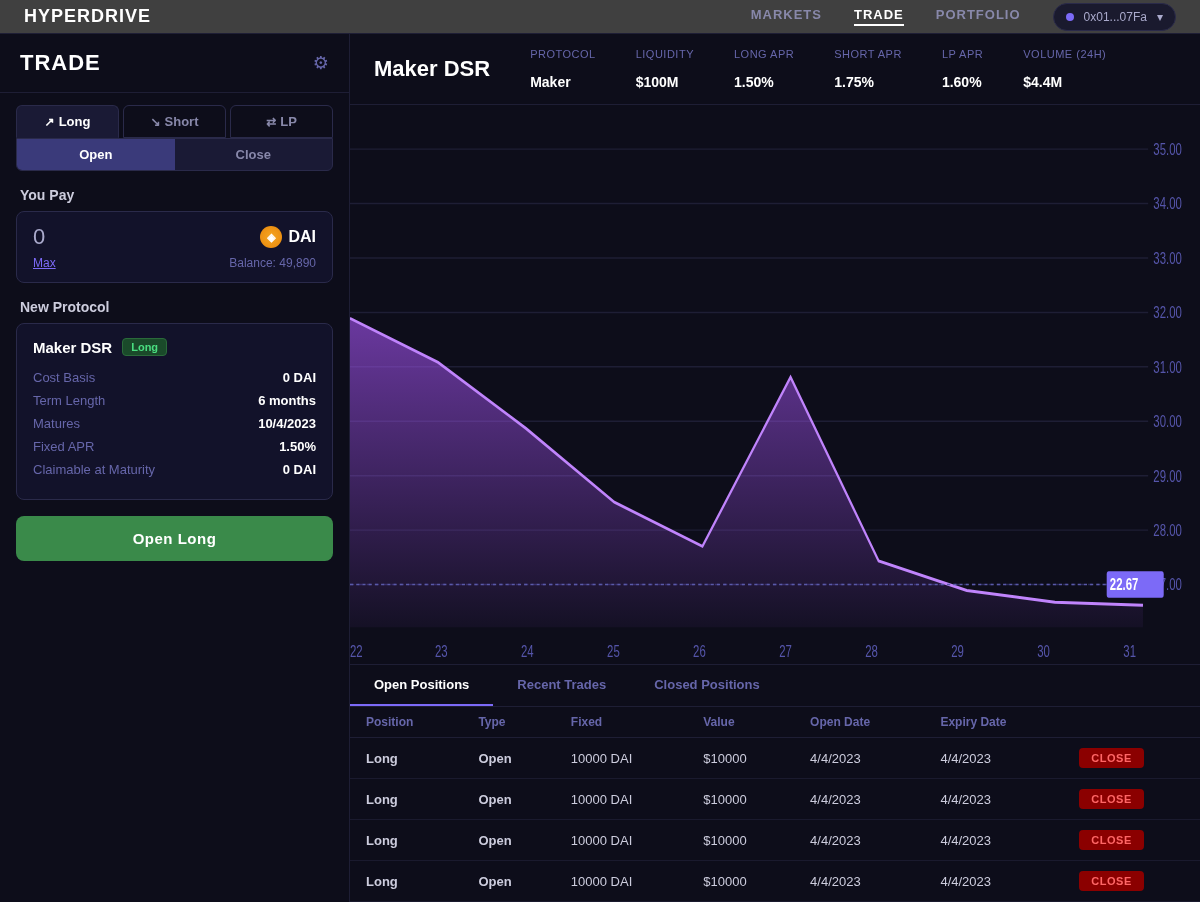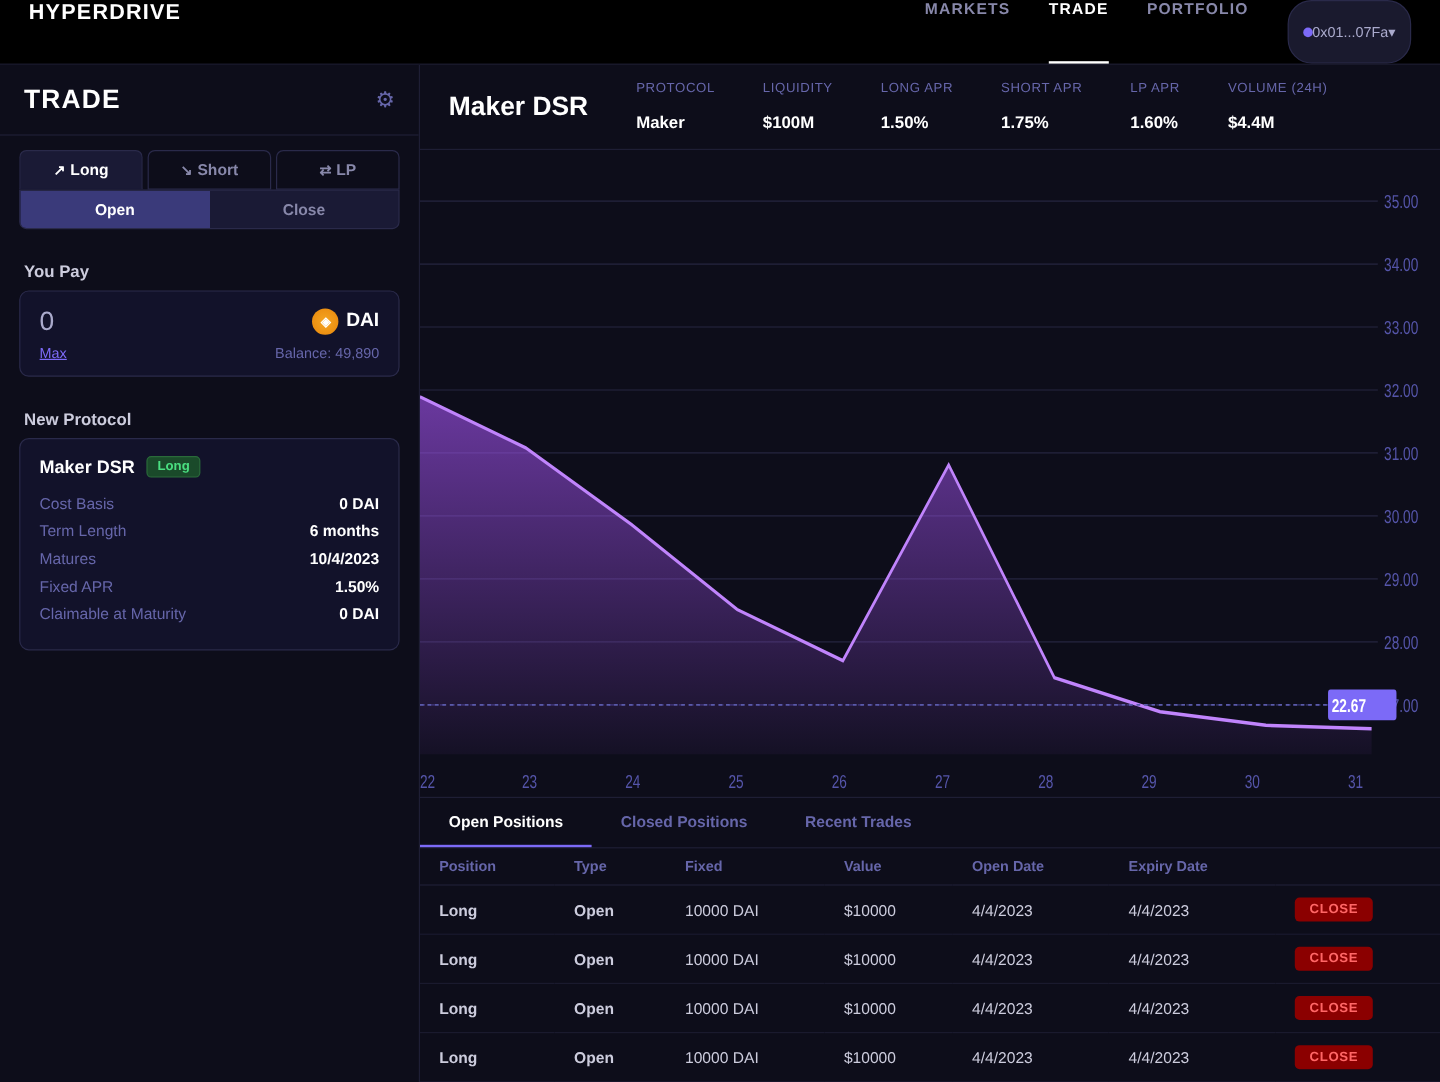--- a/index.html
+++ b/index.html
@@ -9,25 +9,26 @@
       font-family: 'Segoe UI', Arial, sans-serif;
       font-size: 13px;
       display: flex;
       flex-direction: column;
       height: 902px;
       overflow: hidden;
     }
 
     
     .topnav {
-      background: #000000;
+      background: #404040;
       border-bottom: 1px solid #1e1e35;
       display: flex;
+      align-items: center;
       padding: 0 24px;
-      height: 54px;
+      height: 34px;
       flex-shrink: 0;
     }
     .logo {
       font-size: 18px;
       font-weight: 900;
       color: #fff;
       letter-spacing: 1px;
       margin-right: auto;
     }
     .nav-links {
@@ -50,21 +51,21 @@
     }
     .wallet-badge {
       background: #1a1a2e;
       border: 1px solid #2a2a4a;
       border-radius: 20px;
       padding: 6px 12px;
       font-size: 12px;
       color: #aaaacc;
       display: flex;
       align-items: center;
-      gap: 0;
+      gap: 10px;
       cursor: pointer;
     }
     .wallet-dot {
       width: 8px; height: 8px;
       background: #7c6af7;
       border-radius: 50%;
     }
 
     
     .main-layout {
@@ -153,21 +154,20 @@
       background: #3a3a7a;
       color: #fff;
     }
 
     
     .section-label {
       padding: 16px 20px 8px;
       font-size: 14px;
       font-weight: 600;
       color: #ccccdd;
-      margin-top: 11px;
     }
 
     .pay-box {
       margin: 0 16px;
       background: #12122a;
       border: 1px solid #2a2a4a;
       border-radius: 8px;
       padding: 12px 16px;
     }
     .pay-box-row {
@@ -468,20 +468,21 @@
       <div class="position-row">
         <span class="position-row-label">Fixed APR</span>
         <span class="position-row-value">1.50%</span>
       </div>
       <div class="position-row">
         <span class="position-row-label">Claimable at Maturity</span>
         <span class="position-row-value">0 DAI</span>
       </div>
     </div>
 
+    <button class="open-long-btn">Open Long</button>
   </aside>
 
   <div class="content-area">
 
     <div class="market-header">
       <div class="market-name">Maker DSR</div>
       <div class="market-stat">
         <span class="market-stat-label">Protocol</span>
         <span class="market-stat-value">Maker</span>
       </div>
@@ -554,22 +555,22 @@
         <line x1="0" y1="326" x2="770" y2="326" stroke="#5a5aaa" stroke-width="1" stroke-dasharray="3,3"></line>
 
         <rect x="730" y="317" width="55" height="18" rx="2" fill="#7c6af7"></rect>
         <text x="733" y="330" fill="#fff" font-size="11" font-weight="bold">22.67</text>
       </svg>
     </div>
 
     <div class="bottom-section">
       <div class="position-tabs">
         <div class="pos-tab active">Open Positions</div>
+        <div class="pos-tab">Recent Trades</div>
         <div class="pos-tab">Closed Positions</div>
-        <div class="pos-tab">Recent Trades</div>
       </div>
 
       <table class="positions-table">
         <thead>
           <tr>
             <th>Position</th>
             <th>Type</th>
             <th>Fixed</th>
             <th>Value</th>
             <th>Open Date</th>

